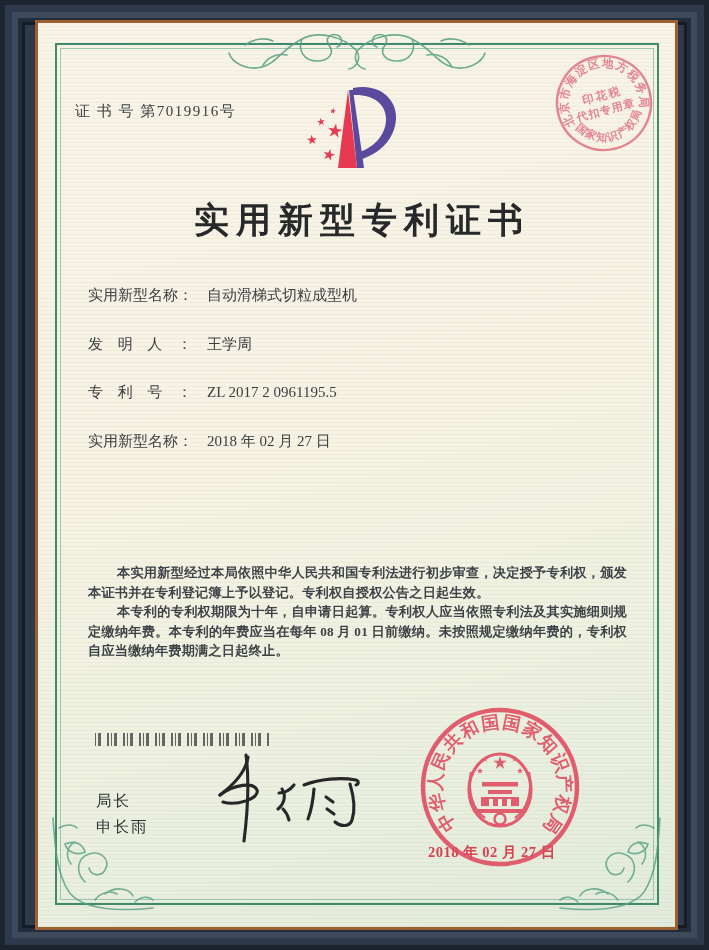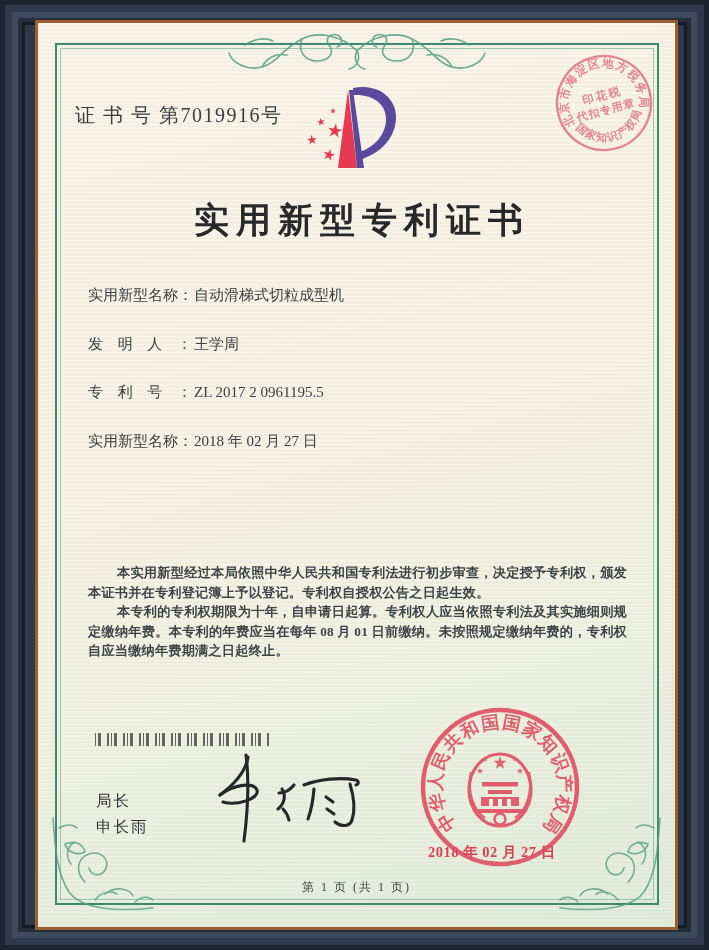--- a/index.html
+++ b/index.html
@@ -30,30 +30,30 @@
     background:repeating-linear-gradient(0deg, rgba(90,160,125,.07) 0 1px, rgba(0,0,0,0) 1px 4px);
   }
   .gframe{
     position:absolute;left:17px;right:16px;top:20px;bottom:22px;
     border:2px solid #3e8a6b;
     outline:1px solid #9ac7ae;outline-offset:-6px;
   }
   .orn-top{position:absolute;top:2px;left:50%;transform:translateX(-50%);}
   .orn-bl{position:absolute;left:7px;bottom:8px;}
   .orn-br{position:absolute;right:7px;bottom:8px;transform:scaleX(-1);}
-  .cert-no{position:absolute;left:37px;top:79px;font-size:20px;letter-spacing:1.5px;color:#3a3e41;}
+  .cert-no{position:absolute;left:37px;top:79px;font-size:15px;letter-spacing:1.5px;color:#3a3e41;}
   .logo{position:absolute;left:247px;top:55px;}
   .title{
     position:absolute;left:0;right:0;top:174px;text-align:center;
     font-size:35px;font-weight:bold;letter-spacing:7px;padding-left:11px;color:#26282a;
   }
   .fields{position:absolute;left:50px;top:262px;right:48px;color:#3c4043;}
   .field{font-size:15px;line-height:21px;margin-bottom:27.5px;white-space:nowrap;}
   .flabel{display:inline-block;width:104px;text-align:justify;text-align-last:justify;vertical-align:top;}
-  .fvalue{margin-left:2px;}
+  .fvalue{margin-left:15px;}
   .paras{
     position:absolute;left:50px;right:48px;top:540px;color:#3e4347;
     font-size:13.2px;line-height:19.6px;text-align:justify;letter-spacing:.2px;
   }
   .paras p{margin:0;text-indent:2.2em;font-weight:bold;}
   .barcode{
     position:absolute;left:57px;top:710px;width:175px;height:13px;opacity:.78;
     background:repeating-linear-gradient(90deg,
       #3f3f3f 0 1.5px, rgba(0,0,0,0) 1.5px 3.5px,
       #3f3f3f 3.5px 6px, rgba(0,0,0,0) 6px 7.5px,
@@ -228,15 +228,14 @@
         <textPath href="#taxTop" startOffset="2">北京市海淀区地方税务局</textPath>
       </text>
       <text font-size="11" font-weight="bold" fill="#e2798b" letter-spacing="1" text-anchor="middle">
         <textPath href="#taxBot" startOffset="50%">国家知识产权局</textPath>
       </text>
       <text x="55" y="51" font-size="11.5" font-weight="bold" fill="#e2798b" text-anchor="middle" letter-spacing="2">印花税</text>
       <text x="55" y="66" font-size="11" font-weight="bold" fill="#e2798b" text-anchor="middle" letter-spacing="1">代扣专用章</text>
     </g>
   </svg>
 
-  <div class="footer">第 1 页 (共 1 页)</div>
 
 </div>
 
 </body></html>

